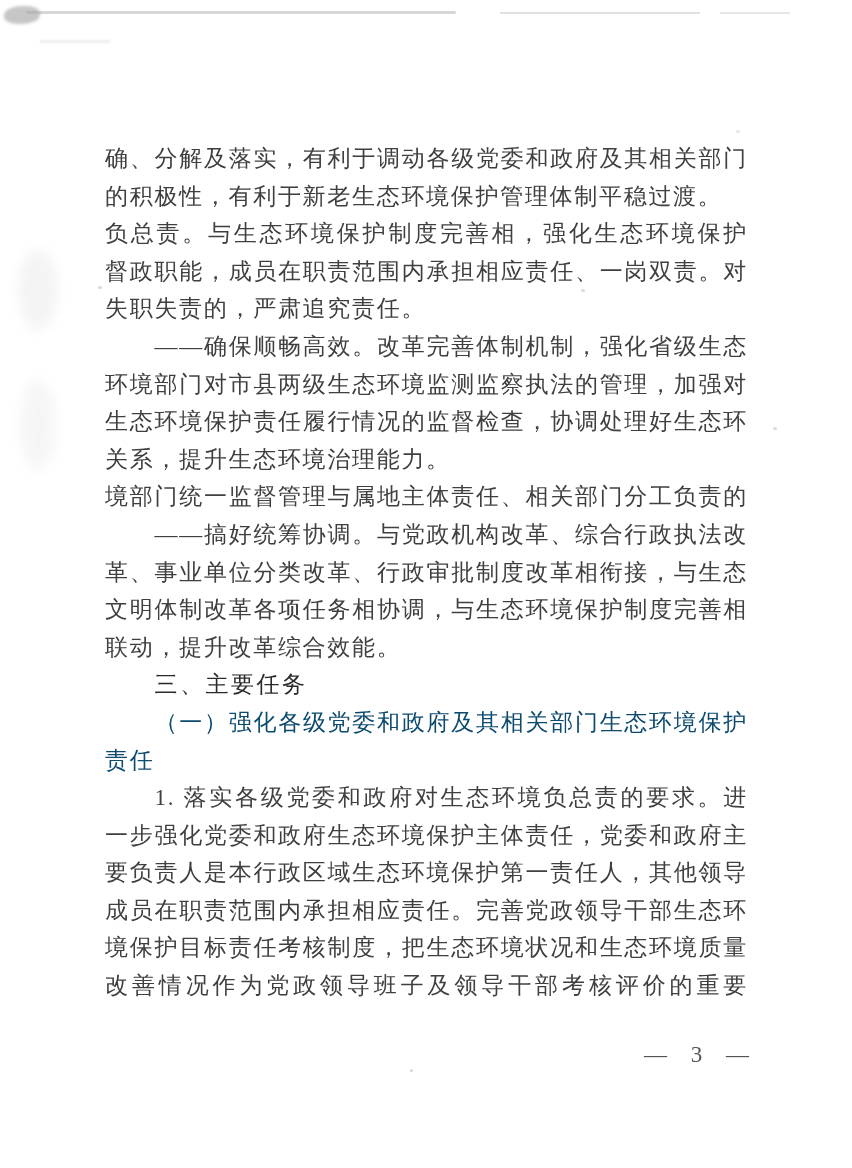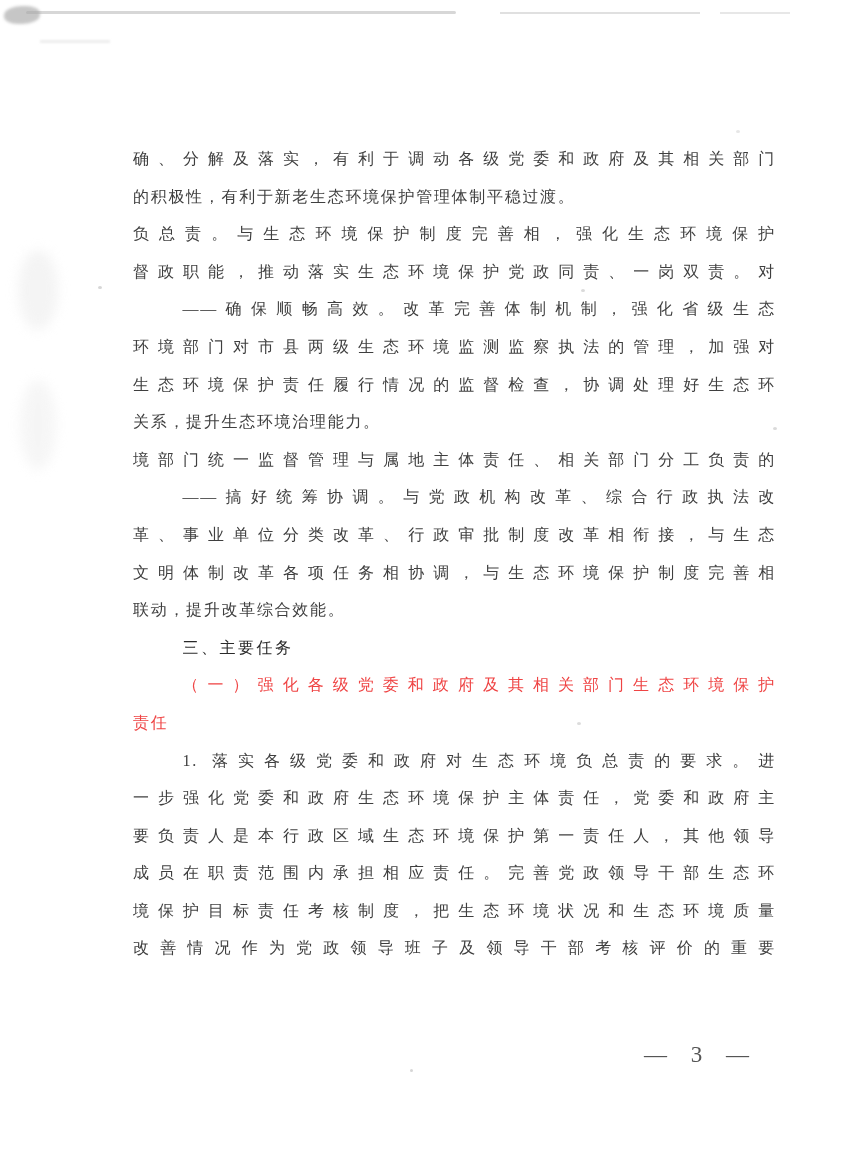--- a/index.html
+++ b/index.html
@@ -13,26 +13,25 @@
     height: 1168px;
     background: #ffffff;
     overflow: hidden;
     font-family: "Liberation Serif", "DejaVu Serif", serif;
   }
   .content {
     position: absolute;
     left: 105px;
     top: 140px;
     width: 643px;
-    font-size: 16px;
+    font-size: 23px;
     line-height: 37.6px;
     letter-spacing: 1.7px;
     color: #3f3f3f;
     text-justify: inter-character;
-    margin-left: 28px;
   }
   .ln {
     height: 37.6px;
     white-space: nowrap;
   }
   .j {
     text-align: justify;
     text-align-last: justify;
     white-space: normal;
     overflow: hidden;
@@ -43,21 +42,21 @@
   .ind {
     text-indent: 49.5px;
   }
   .h1 {
     font-family: "Liberation Sans", "DejaVu Sans", sans-serif;
     font-weight: 400;
     color: #2a2a2a;
     letter-spacing: 2.5px;
   }
   .h2 {
-    color: #ef4444;
+    color: #0c4a6e;
   }
   .pagenum {
     position: absolute;
     top: 1042px;
     right: 94px;
     font-size: 23px;
     letter-spacing: 9px;
     color: #555555;
     font-family: "Liberation Serif", "DejaVu Serif", serif;
   }
@@ -94,21 +93,22 @@
   <div class="art speck speck-2"></div>
   <div class="art speck speck-3"></div>
   <div class="art speck speck-4"></div>
   <div class="art speck speck-5"></div>
   <div class="art speck speck-6"></div>
 
   <div class="content">
     <div class="ln j">确、分解及落实，有利于调动各级党委和政府及其相关部门</div>
     <div class="ln e">的积极性，有利于新老生态环境保护管理体制平稳过渡。</div>
     <div class="ln j">负总责。与生态环境保护制度完善相，强化生态环境保护</div>
-    <div class="ln j">督政职能，推动落实生态环境保护党政同责、一岗双责。对</div>
+    <div class="ln j">督政职能，成员在职责范围内承担相应责任、一岗双责。对</div>
+    <div class="ln e">失职失责的，严肃追究责任。</div>
     <div class="ln j ind">——确保顺畅高效。改革完善体制机制，强化省级生态</div>
     <div class="ln j">环境部门对市县两级生态环境监测监察执法的管理，加强对</div>
     <div class="ln j">生态环境保护责任履行情况的监督检查，协调处理好生态环</div>
     <div class="ln e">关系，提升生态环境治理能力。</div>
     <div class="ln j">境部门统一监督管理与属地主体责任、相关部门分工负责的</div>
     <div class="ln j ind">——搞好统筹协调。与党政机构改革、综合行政执法改</div>
     <div class="ln j">革、事业单位分类改革、行政审批制度改革相衔接，与生态</div>
     <div class="ln j">文明体制改革各项任务相协调，与生态环境保护制度完善相</div>
     <div class="ln e">联动，提升改革综合效能。</div>
     <div class="ln h1 e ind">三、主要任务</div>

